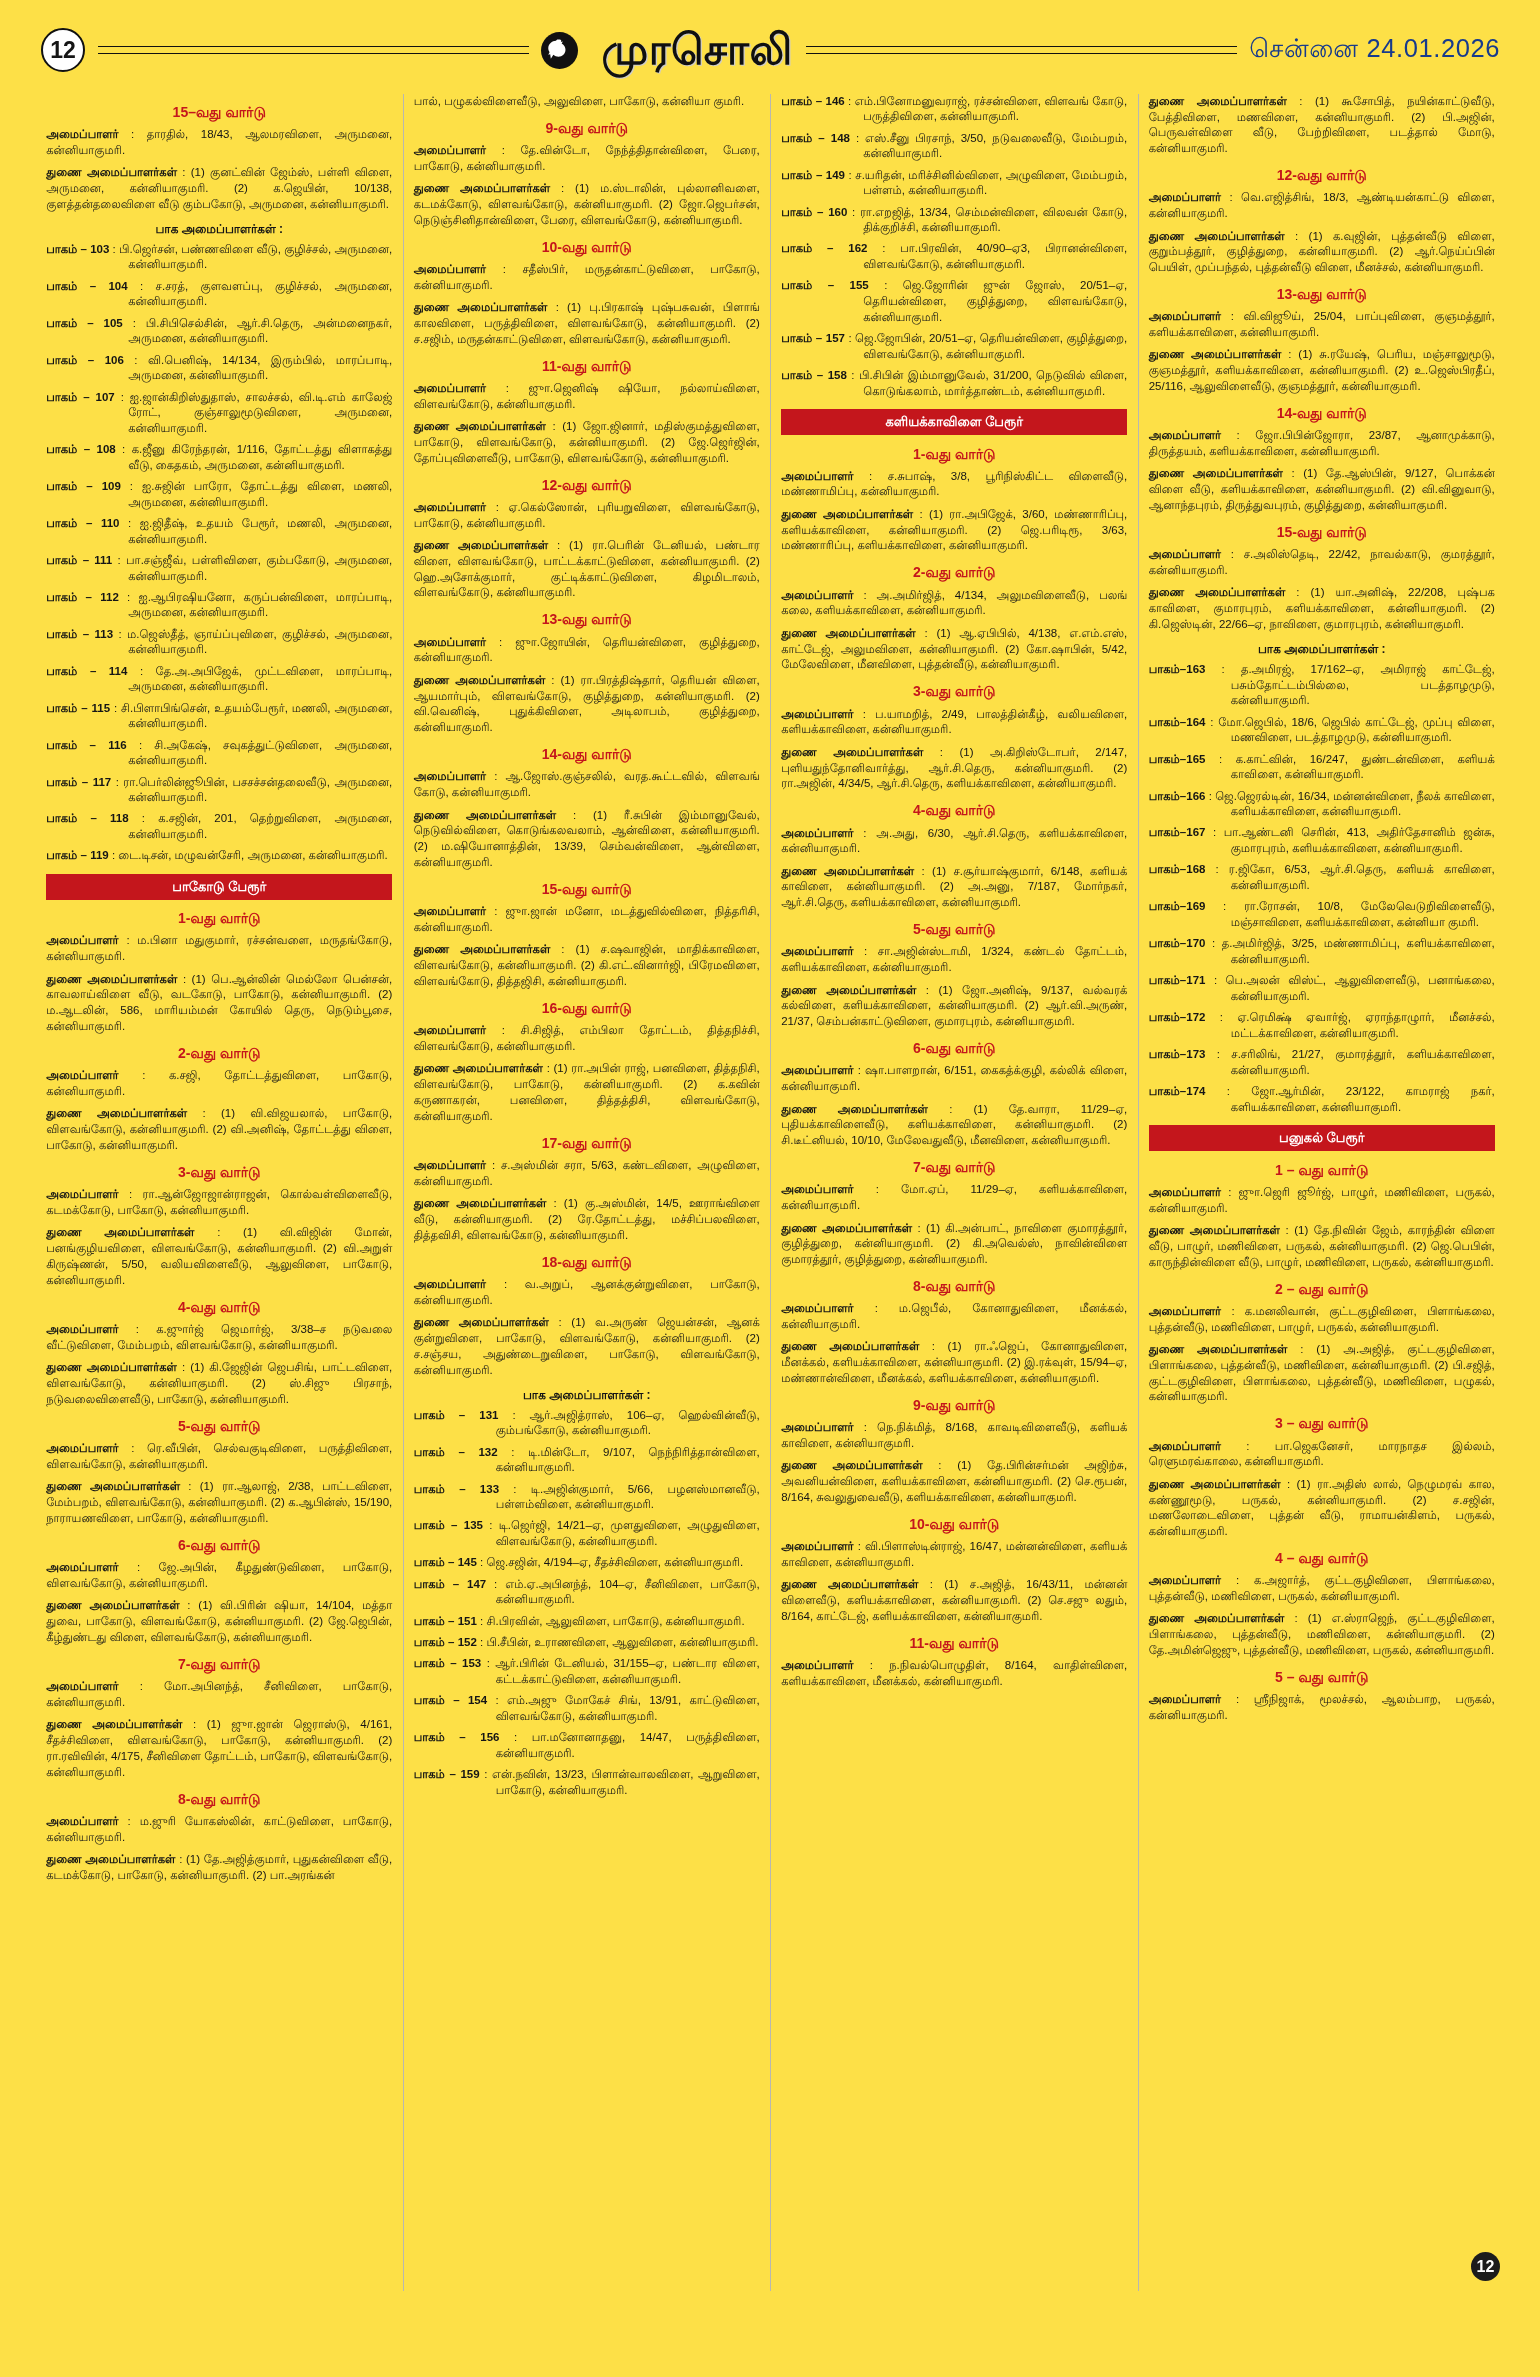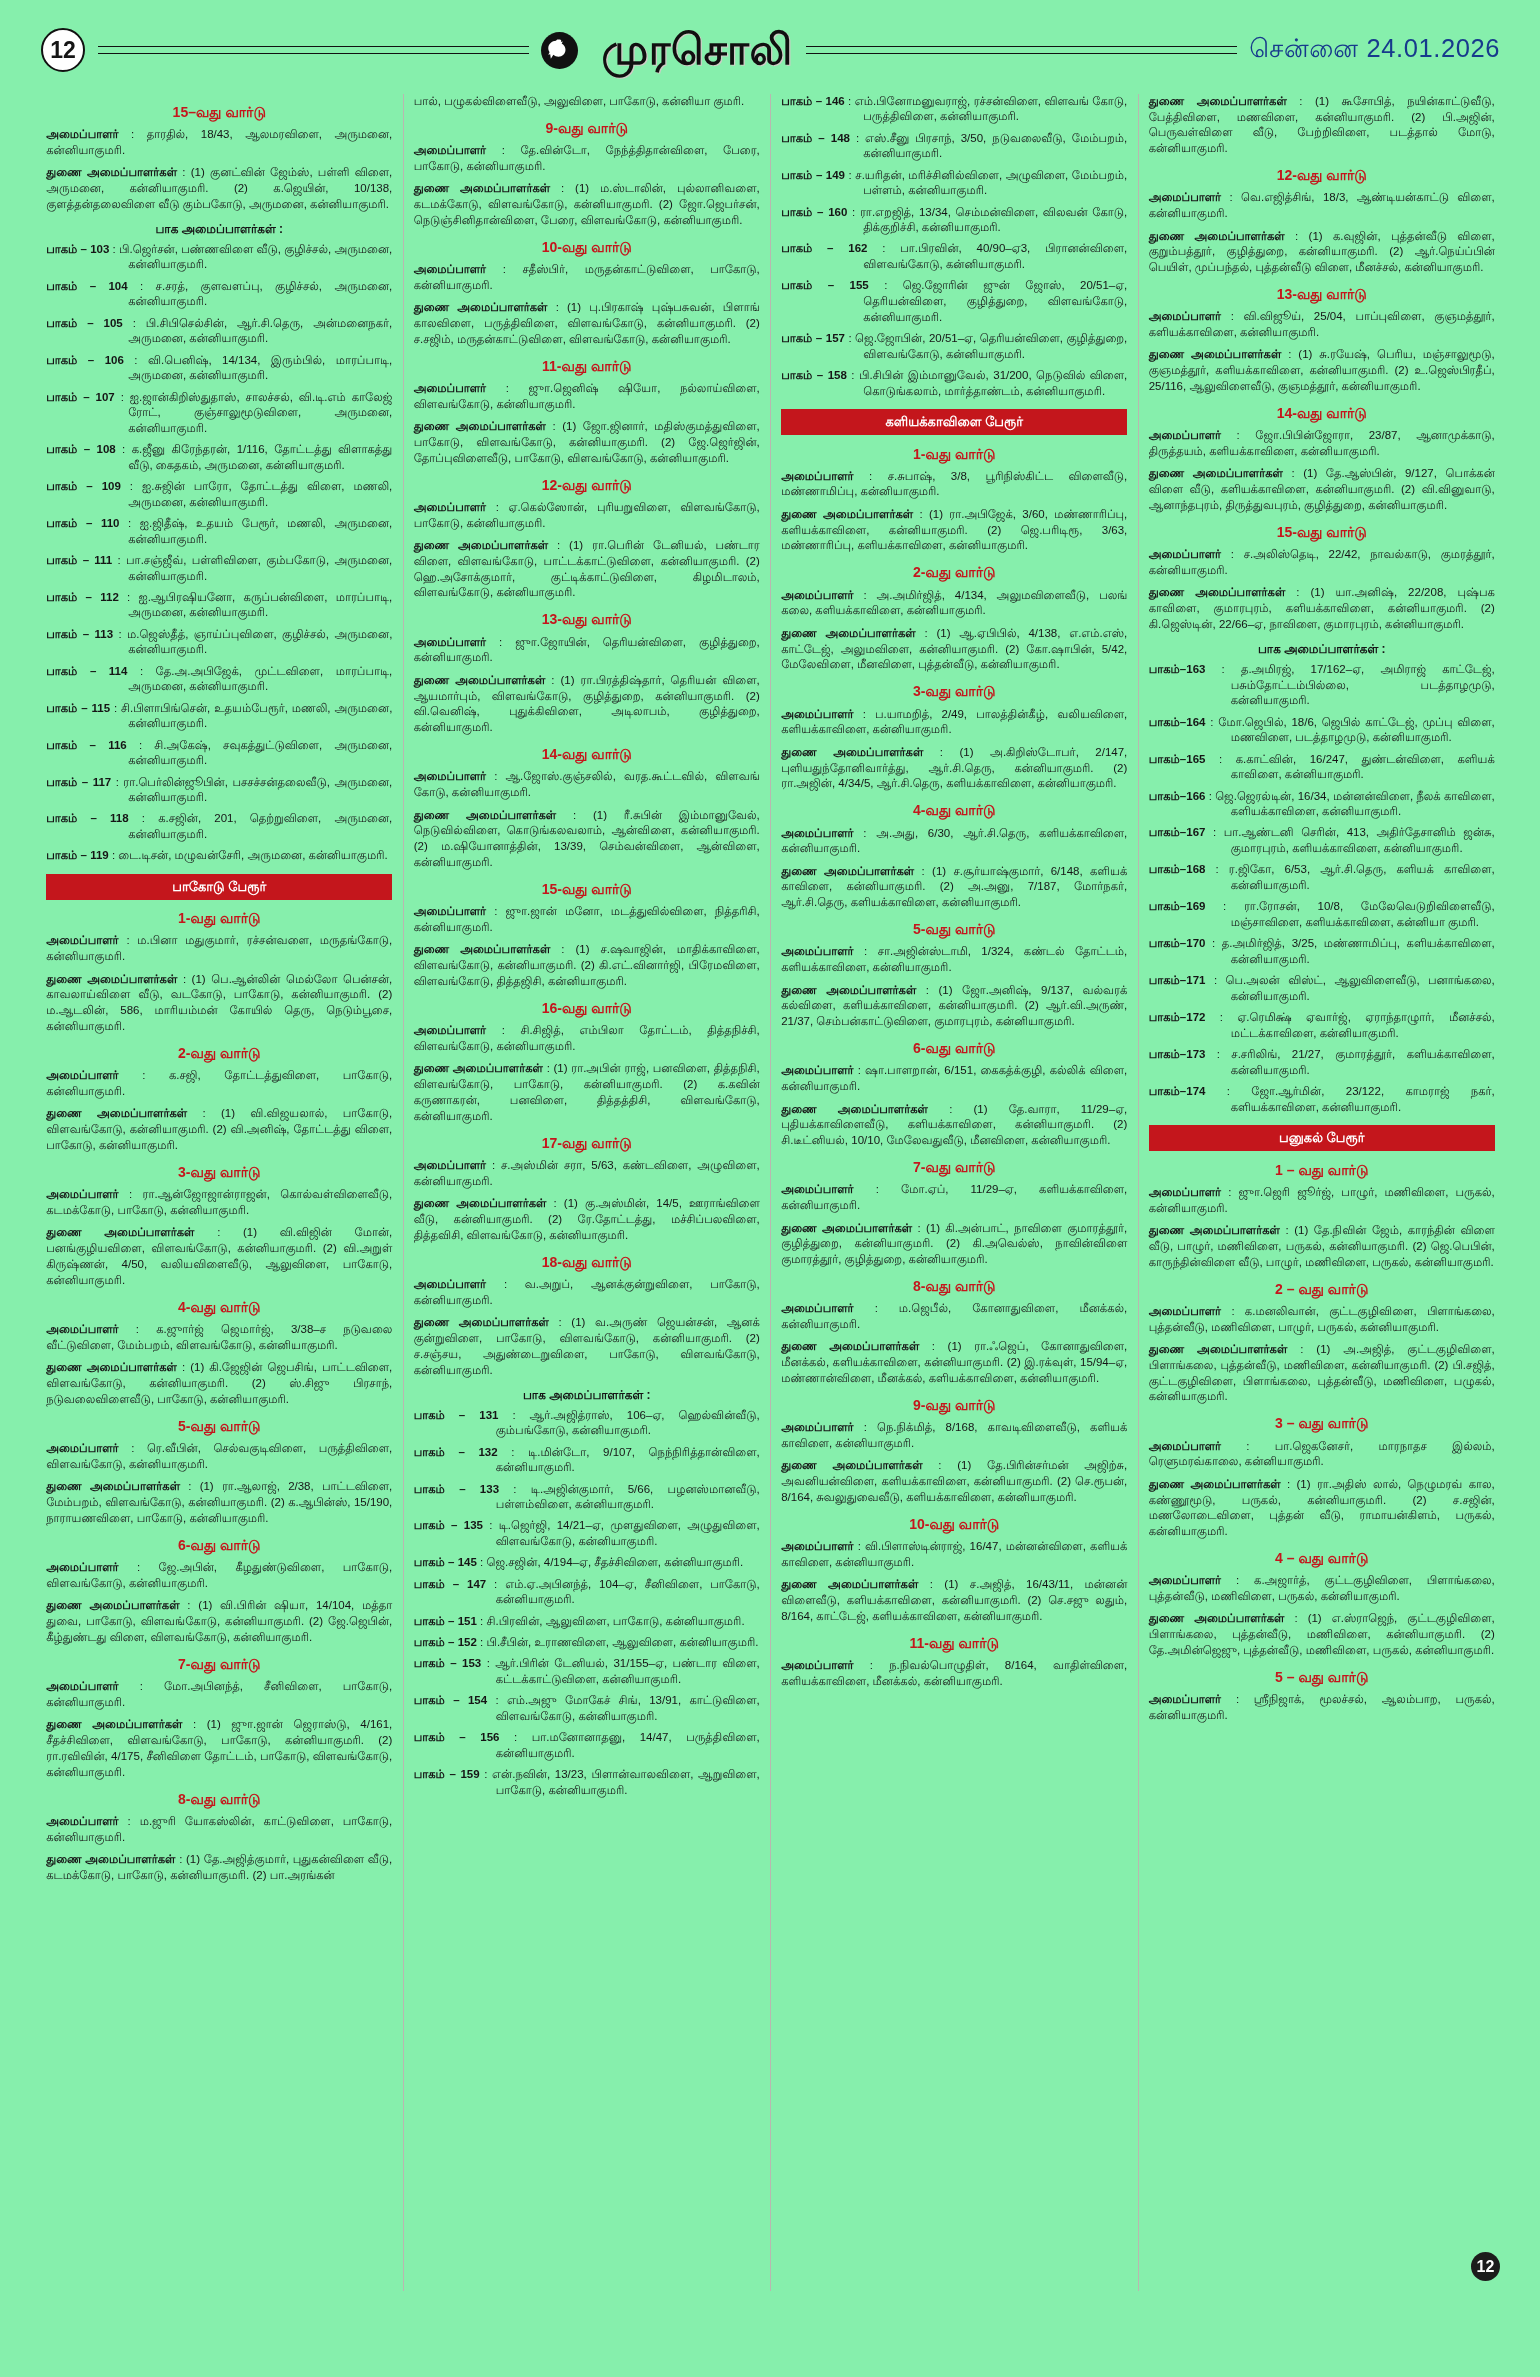--- a/index.html
+++ b/index.html
@@ -5,21 +5,21 @@
   html,body{margin:0;padding:0;}
   body{
     width:1541px;height:2377px;
     background:#e9e7e2;
     font-family:"Liberation Sans","DejaVu Sans",sans-serif;
     color:#151515;
   }
   .page{
     position:relative;
     width:1541px;height:2377px;
-    background:#86efac;
+    background:#fde047;
     overflow:hidden;
   }
   
   .header{
     display:flex;align-items:center;
     padding:28px 41px 5.1px 41px;
   }
   .page-circle{
     width:40px;height:40px;flex:0 0 40px;
     border:2.6px double #111;border-radius:50%;
@@ -141,21 +141,21 @@
         <p class="part"><span class="label">பாகம் – 119</span><span> : டை.டிசன், மழுவன்சேரி, அருமனை, கன்னியாகுமரி.</span></p>
         <div class="banner">பாகோடு பேரூர்</div>
         <div class="ward-heading">1-வது வார்டு</div>
         <p class="para"><span class="lead">அமைப்பாளர் </span><span>: ம.பினா மதுகுமார், ரச்சன்வளை, மருதங்கோடு, கன்னியாகுமரி.</span></p>
         <p class="para"><span class="lead">துணை அமைப்பாளர்கள் </span><span>: (1) பெ.ஆன்லின் மெல்லோ பென்சன், காவலாய்விளை வீடு, வடகோடு, பாகோடு, கன்னியாகுமரி. (2) ம.ஆடலின், 586, மாரியம்மன் கோயில் தெரு, நெடும்பூசை, கன்னியாகுமரி.</span></p>
         <div class="ward-heading">2-வது வார்டு</div>
         <p class="para"><span class="lead">அமைப்பாளர் </span><span>: க.சஜி, தோட்டத்துவிளை, பாகோடு, கன்னியாகுமரி.</span></p>
         <p class="para"><span class="lead">துணை அமைப்பாளர்கள் </span><span>: (1) வி.விஜயலால், பாகோடு, விளவங்கோடு, கன்னியாகுமரி. (2) வி.அனிஷ், தோட்டத்து விளை, பாகோடு, கன்னியாகுமரி.</span></p>
         <div class="ward-heading">3-வது வார்டு</div>
         <p class="para"><span class="lead">அமைப்பாளர் </span><span>: ரா.ஆன்ஜோஜான்ராஜன், கொல்வள்விளைவீடு, கடமக்கோடு, பாகோடு, கன்னியாகுமரி.</span></p>
-        <p class="para"><span class="lead">துணை அமைப்பாளர்கள் </span><span>: (1) வி.விஜின் மோன், பனங்குழியவிளை, விளவங்கோடு, கன்னியாகுமரி. (2) வி.அறுள் கிருஷ்ணன், 4/50, வலியவிளைவீடு, ஆலுவிளை, பாகோடு, கன்னியாகுமரி.</span></p>
+        <p class="para"><span class="lead">துணை அமைப்பாளர்கள் </span><span>: (1) வி.விஜின் மோன், பனங்குழியவிளை, விளவங்கோடு, கன்னியாகுமரி. (2) வி.அறுள் கிருஷ்ணன், 5/50, வலியவிளைவீடு, ஆலுவிளை, பாகோடு, கன்னியாகுமரி.</span></p>
         <div class="ward-heading">4-வது வார்டு</div>
         <p class="para"><span class="lead">அமைப்பாளர் </span><span>: க.ஜுார்ஜ் ஜெமார்ஜ், 3/38–ச நடுவலை வீட்டுவிளை, மேம்பறம், விளவங்கோடு, கன்னியாகுமரி.</span></p>
         <p class="para"><span class="lead">துணை அமைப்பாளர்கள் </span><span>: (1) கி.ஜேஜின் ஜெபசிங், பாட்டவிளை, விளவங்கோடு, கன்னியாகுமரி. (2) ஸ்.சிஜு பிரசாந், நடுவலைவிளைவீடு, பாகோடு, கன்னியாகுமரி.</span></p>
         <div class="ward-heading">5-வது வார்டு</div>
         <p class="para"><span class="lead">அமைப்பாளர் </span><span>: ரெ.வீபின், செல்வகுடிவிளை, பருத்திவிளை, விளவங்கோடு, கன்னியாகுமரி.</span></p>
         <p class="para"><span class="lead">துணை அமைப்பாளர்கள் </span><span>: (1) ரா.ஆலாஜ், 2/38, பாட்டவிளை, மேம்பறம், விளவங்கோடு, கன்னியாகுமரி. (2) க.ஆபின்ஸ், 15/190, நாராயணவிளை, பாகோடு, கன்னியாகுமரி.</span></p>
         <div class="ward-heading">6-வது வார்டு</div>
         <p class="para"><span class="lead">அமைப்பாளர் </span><span>: ஜே.அபின், கீழதுண்டுவிளை, பாகோடு, விளவங்கோடு, கன்னியாகுமரி.</span></p>
         <p class="para"><span class="lead">துணை அமைப்பாளர்கள் </span><span>: (1) வி.பிரின் ஷியா, 14/104, மத்தா துவை, பாகோடு, விளவங்கோடு, கன்னியாகுமரி. (2) ஜே.ஜெபின், கீழ்துண்டது விளை, விளவங்கோடு, கன்னியாகுமரி.</span></p>
         <div class="ward-heading">7-வது வார்டு</div>

